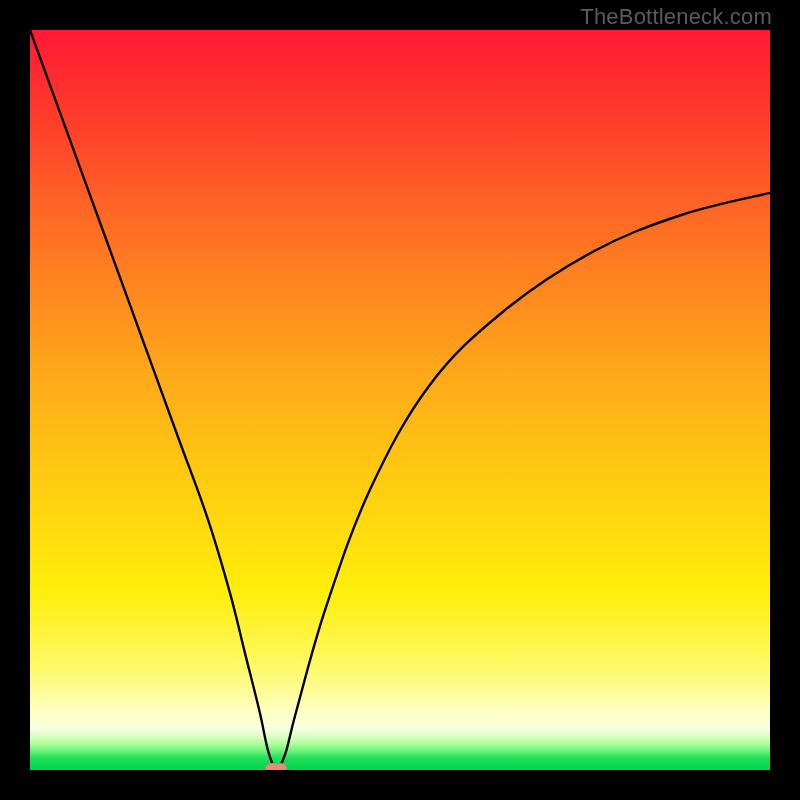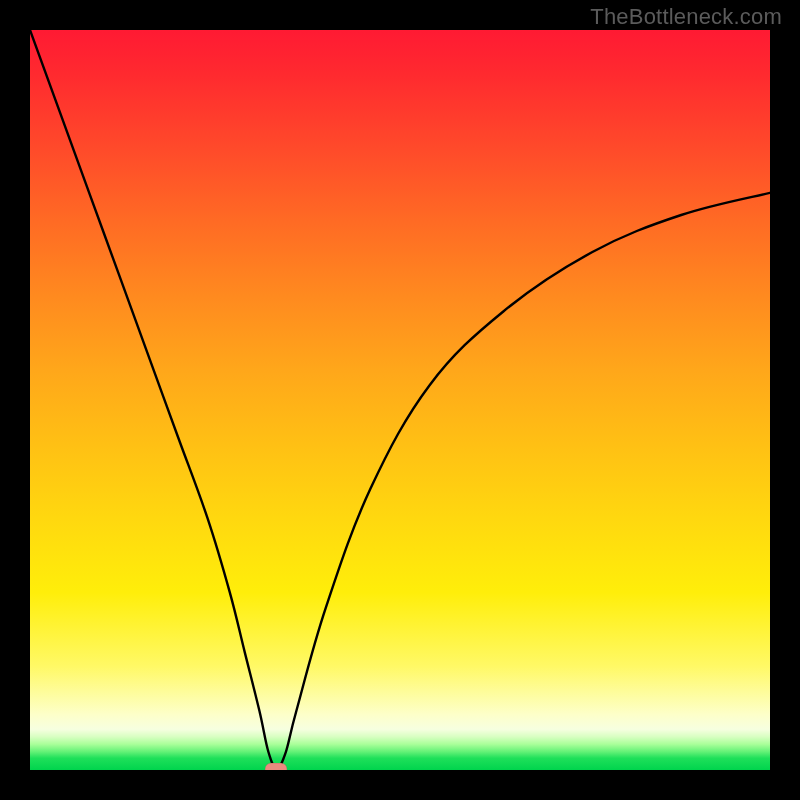--- a/index.html
+++ b/index.html
@@ -13,21 +13,21 @@
   }
   .frame {
     position: relative;
     width: 800px;
     height: 800px;
     background: #000;
   }
   .watermark {
     position: absolute;
     top: 4px;
-    right: 18px;
+    right: 28px;
     color: #5b5b5b;
     font-size: 22px;
     font-weight: 400;
     letter-spacing: 0.2px;
     z-index: 10;
   }
   .plot-area {
     position: absolute;
     left: 30px;
     top: 30px;

